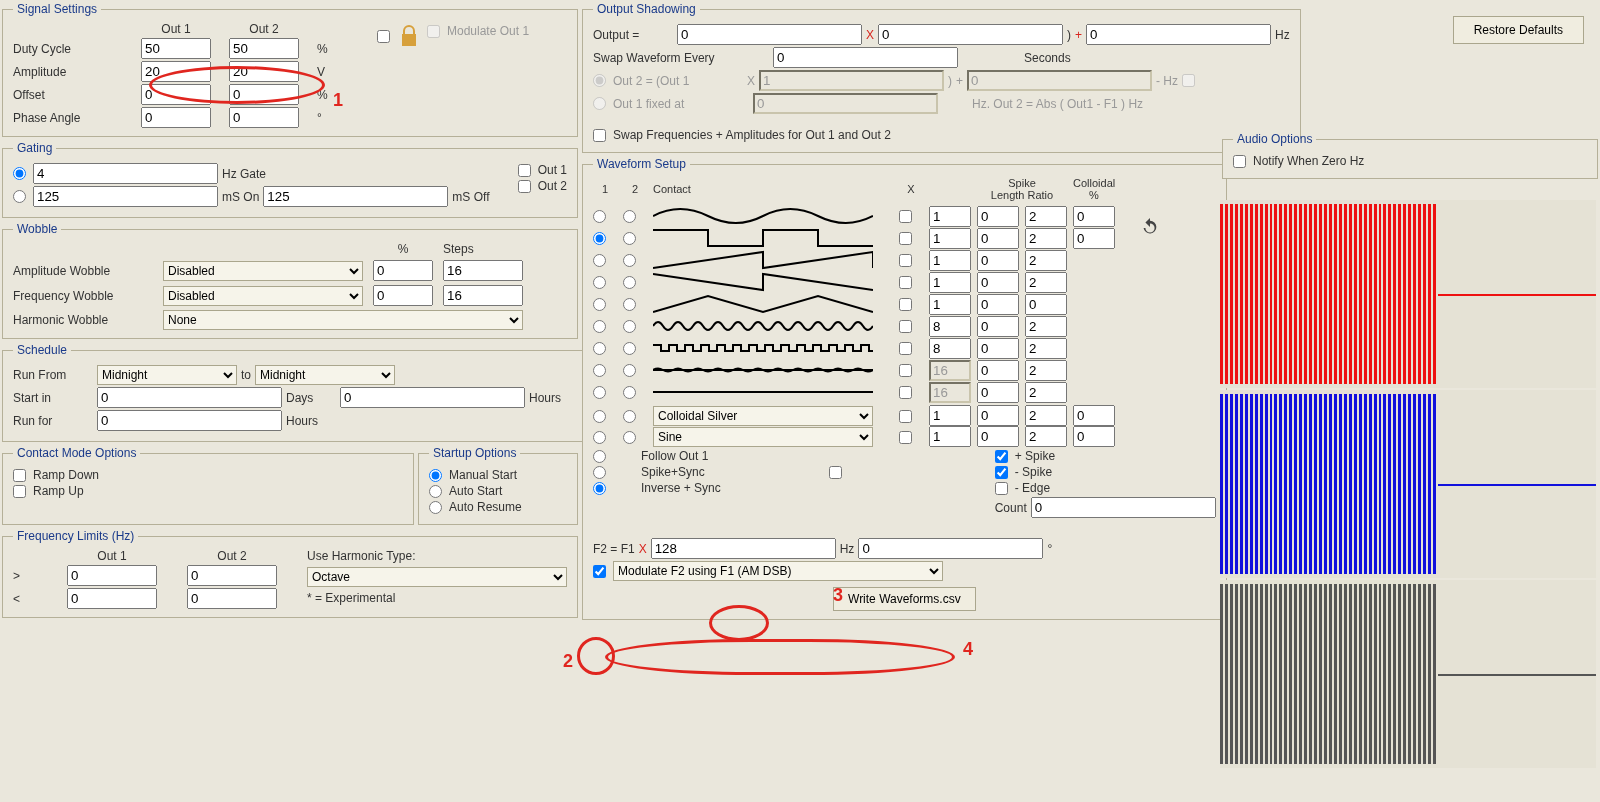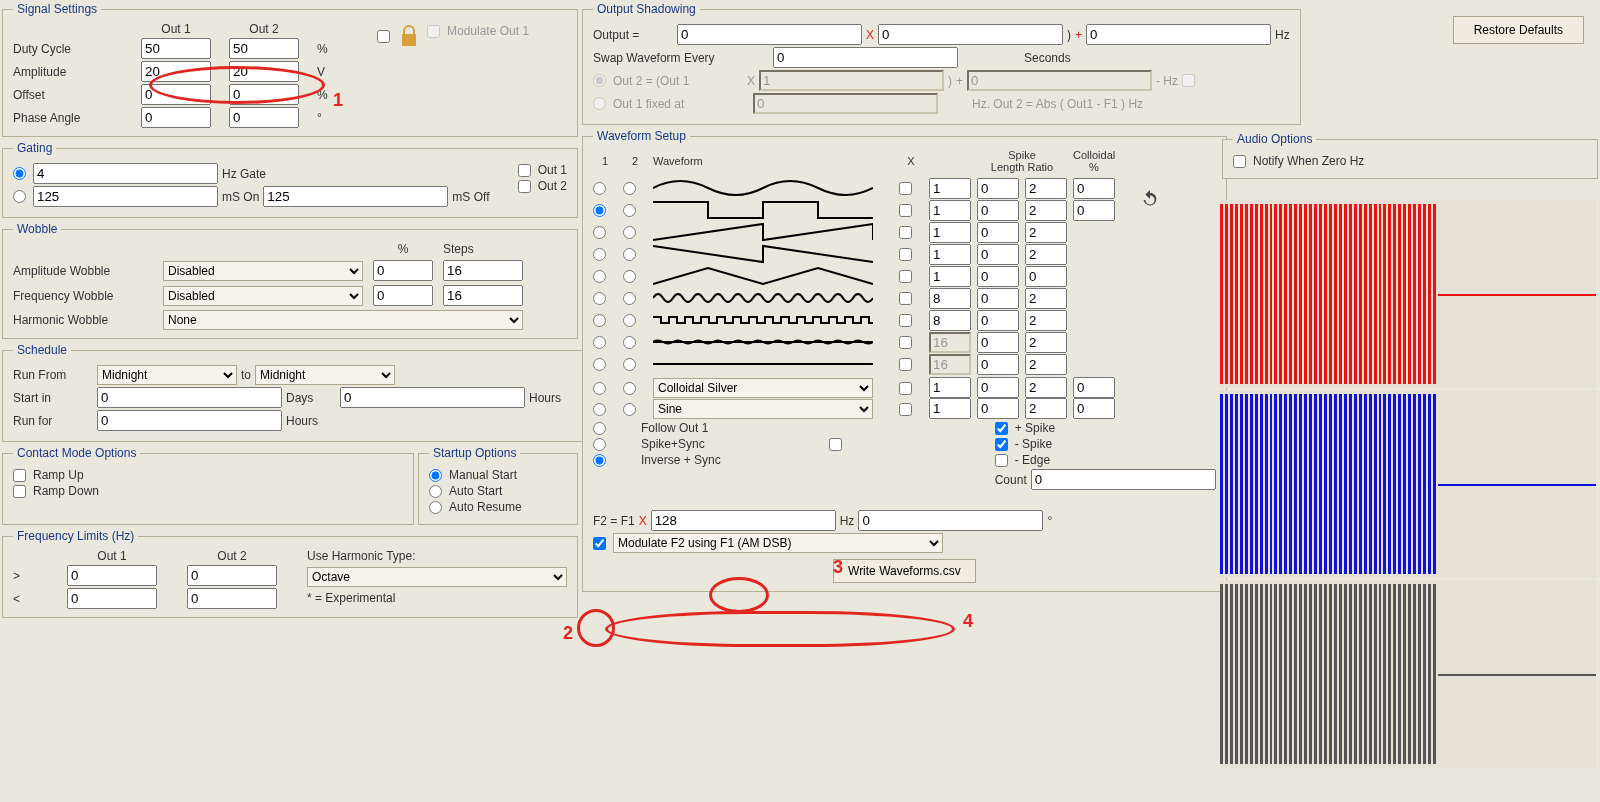--- a/index.html
+++ b/index.html
@@ -251,25 +251,25 @@
         <input class="num" value="0" style="">
         <span>Hours</span>
       </div>
     </fieldset>
 
     <div style="display:flex;">
       <fieldset style="flex:1">
         <legend>Contact Mode Options</legend>
         <div class="row">
             <input type="checkbox" style="">
-            <span>Ramp Up</span>
+            <span>Ramp Down</span>
           </div>
         <div class="row">
             <input type="checkbox" style="">
-            <span>Ramp Down</span>
+            <span>Ramp Up</span>
           </div>
       </fieldset>
       <fieldset style="width:160px">
         <legend>Startup Options</legend>
         <div class="row">
             <input type="radio" name="startup" checked="" style="">
             <span>Manual Start</span>
           </div>
         <div class="row">
             <input type="radio" name="startup" style="">
@@ -337,29 +337,33 @@
         <input class="num numw disabled-input" disabled="" value="0" style="">
         <span>-       Hz</span>
         <input type="checkbox" disabled="" style="">
       </div>
       <div class="row grey">
         <input type="radio" name="shadowopt" disabled="" style="">
         <span style="width:136px">Out 1 fixed at</span>
         <input class="num numw disabled-input" disabled="" value="0" style="">
         <span style="margin-left:30px">Hz. Out 2 = Abs ( Out1 - F1 ) Hz</span>
       </div>
+      <div class="row" style="margin-top:14px;">
+        <input type="checkbox" style="">
+        <span>Swap Frequencies + Amplitudes for Out 1 and Out 2</span>
+      </div>
     </fieldset>
 
     <fieldset style="position:relative">
       <legend>Waveform Setup</legend>
 
       <div class="wave-list" style="margin-bottom:4px;">
         <div class="wave-hdr">1</div>
         <div class="wave-hdr">2</div>
-        <div class="wave-hdr" style="text-align:left">Waveform</div>
+        <div class="wave-hdr" style="text-align:left">Contact</div>
         <div class="wave-hdr">X</div>
         <div></div>
         <div class="wave-hdr" style="grid-column:6/8"><span>Spike</span><br><span>Length Ratio</span></div>
         <div class="wave-hdr"><span>Colloidal</span><br><span>%</span></div>
       </div>
 
       <span class="wave-icon-refresh">
         <svg width="22" height="22" viewBox="0 0 24 24">
             <path fill="#444" d="M12 4V1L7 6l5 5V7a5 5 0 11-5 5H5a7 7 0 107-8z"></path>
           </svg>

